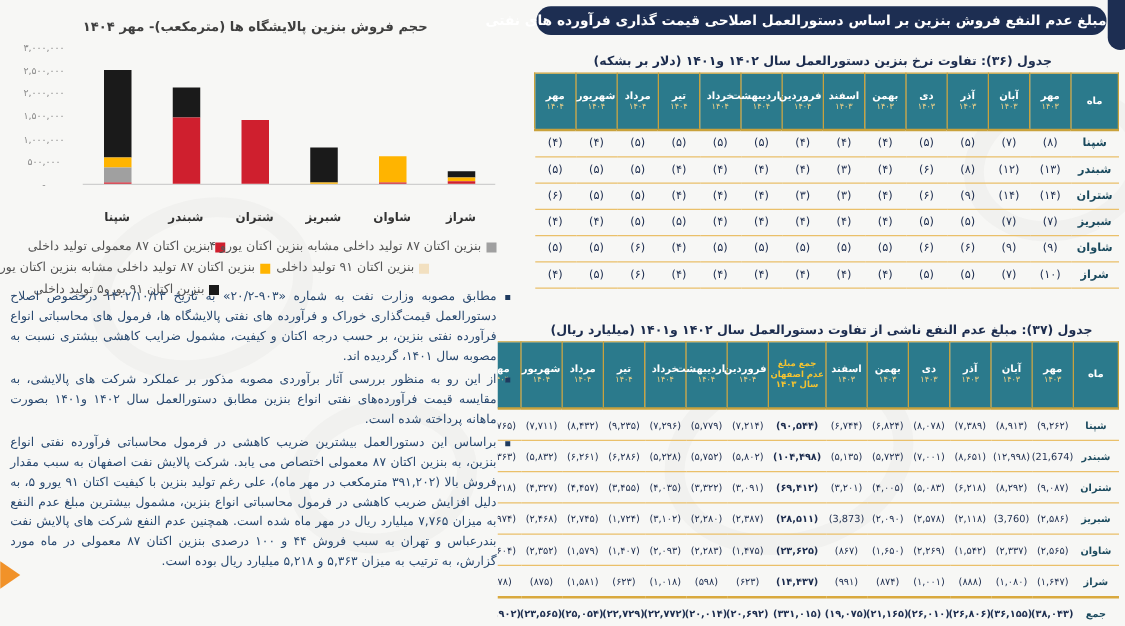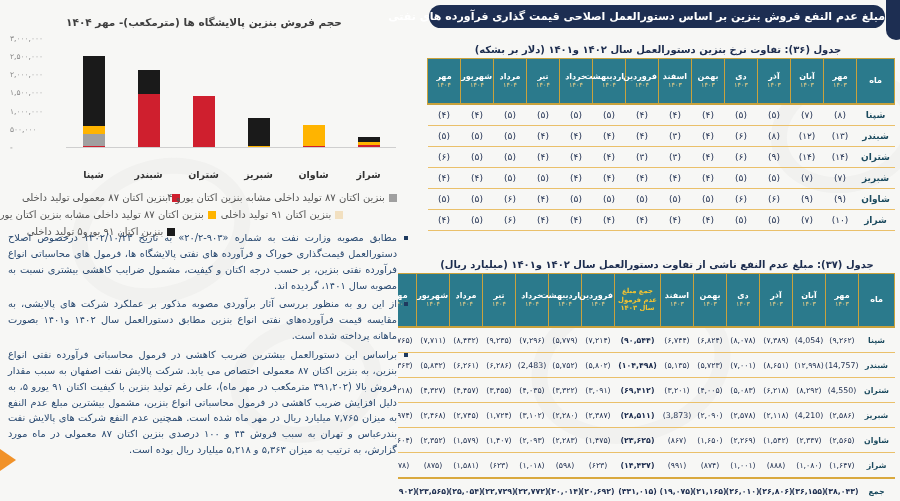--- a/index.html
+++ b/index.html
@@ -52,21 +52,21 @@
   .dtable tbody th.rname{font-weight:bold;color:#1b4a5e;font-size:9.5px;}
   .dtable tbody td{color:#1c2c4e;}
   .dtable tbody td.total-col{font-weight:bold;}
   .dtable tr.total-row th,.dtable tr.total-row td{font-weight:bold;border-top:2px solid #d9a93e;}
   
   #chart-card{position:absolute;left:10px;top:16px;width:388px;direction:ltr;}
   #chart-title{text-align:center;font-size:10.5px;font-weight:bold;color:#3f3f3f;margin-bottom:8px;direction:rtl;}
   #plot{position:relative;height:130px;}
   #yaxis{position:absolute;left:0;top:-2px;width:50px;height:119px;
     display:flex;flex-direction:column;justify-content:space-between;}
-  #yaxis .ytick{font-size:7.5px;color:#8a8a8a;text-align:left;line-height:10px;direction:ltr;}
+  #yaxis .ytick{font-size:7.5px;color:#8a8a8a;text-align:center;line-height:10px;direction:ltr;}
   #bars-area{position:absolute;left:56px;right:2px;top:4px;bottom:18px;
     border-bottom:1px solid #cfcfcf;display:flex;justify-content:space-around;align-items:flex-end;}
   .slot{width:44px;display:flex;justify-content:center;align-items:flex-end;height:100%;}
   .bar{width:22px;display:flex;flex-direction:column-reverse;}
   .seg{width:100%;}
   #xlabels{margin-left:56px;margin-right:2px;display:flex;justify-content:space-around;margin-top:3px;}
   .xlabel{width:44px;text-align:center;font-size:9.5px;font-weight:bold;color:#333;}
   #legend{margin-top:12px;margin-left:26px;width:362px;display:grid;
     grid-template-columns:130px 232px;row-gap:6px;direction:ltr;}
   .leg-item{display:flex;direction:rtl;align-items:center;gap:4px;font-size:10px;color:#555;white-space:nowrap;justify-content:center;}
@@ -397,21 +397,21 @@
           <th>
             <div class="mname">بهمن</div>
             <div class="myear">۱۴۰۳</div>
           </th>
           <th>
             <div class="mname">اسفند</div>
             <div class="myear">۱۴۰۳</div>
           </th>
           <th class="total-col">
             <div class="mname">جمع مبلغ</div>
-            <div class="mname">عدم فرمول</div>
+            <div class="mname">عدم اصفهان</div>
             <div class="myear">سال ۱۴۰۳</div>
           </th>
           <th>
             <div class="mname">فروردین</div>
             <div class="myear">۱۴۰۴</div>
           </th>
           <th>
             <div class="mname">اردیبهشت</div>
             <div class="myear">۱۴۰۴</div>
           </th>
@@ -434,72 +434,72 @@
           <th>
             <div class="mname">مهر</div>
             <div class="myear">۱۴۰۴</div>
           </th>
         </tr>
       </thead>
       <tbody>
         <tr>
           <th class="rname">شپنا</th>
           <td>(۹,۲۶۲)</td>
-          <td>(4,054)</td>
+          <td>(۸,۹۱۳)</td>
           <td>(۷,۳۸۹)</td>
           <td>(۸,۰۷۸)</td>
           <td>(۶,۸۲۴)</td>
           <td>(۶,۷۴۴)</td>
           <td class="total-col">(۹۰,۵۴۴)</td>
           <td>(۷,۲۱۴)</td>
           <td>(۵,۷۷۹)</td>
           <td>(۷,۲۹۶)</td>
           <td>(۹,۲۳۵)</td>
           <td>(۸,۴۳۲)</td>
           <td>(۷,۷۱۱)</td>
           <td>(۷,۷۶۵)</td>
         </tr>
         <tr>
           <th class="rname">شبندر</th>
-          <td>(14,757)</td>
+          <td>(21,674)</td>
           <td>(۱۲,۹۹۸)</td>
           <td>(۸,۶۵۱)</td>
           <td>(۷,۰۰۱)</td>
           <td>(۵,۷۲۳)</td>
           <td>(۵,۱۳۵)</td>
           <td class="total-col">(۱۰۴,۴۹۸)</td>
           <td>(۵,۸۰۲)</td>
           <td>(۵,۷۵۲)</td>
-          <td>(2,483)</td>
+          <td>(۵,۲۲۸)</td>
           <td>(۶,۲۸۶)</td>
           <td>(۶,۲۶۱)</td>
           <td>(۵,۸۳۲)</td>
           <td>(۵,۳۶۳)</td>
         </tr>
         <tr>
           <th class="rname">شتران</th>
-          <td>(4,550)</td>
+          <td>(۹,۰۸۷)</td>
           <td>(۸,۲۹۲)</td>
           <td>(۶,۲۱۸)</td>
           <td>(۵,۰۸۳)</td>
           <td>(۴,۰۰۵)</td>
           <td>(۳,۲۰۱)</td>
           <td class="total-col">(۶۹,۴۱۲)</td>
           <td>(۳,۰۹۱)</td>
           <td>(۳,۳۲۲)</td>
           <td>(۴,۰۳۵)</td>
           <td>(۳,۴۵۵)</td>
           <td>(۴,۴۵۷)</td>
           <td>(۴,۳۲۷)</td>
           <td>(۵,۲۱۸)</td>
         </tr>
         <tr>
           <th class="rname">شبریز</th>
           <td>(۲,۵۸۶)</td>
-          <td>(4,210)</td>
+          <td>(3,760)</td>
           <td>(۲,۱۱۸)</td>
           <td>(۲,۵۷۸)</td>
           <td>(۲,۰۹۰)</td>
           <td>(3,873)</td>
           <td class="total-col">(۲۸,۵۱۱)</td>
           <td>(۲,۳۸۷)</td>
           <td>(۲,۲۸۰)</td>
           <td>(۳,۱۰۲)</td>
           <td>(۱,۷۲۴)</td>
           <td>(۲,۷۴۵)</td>

